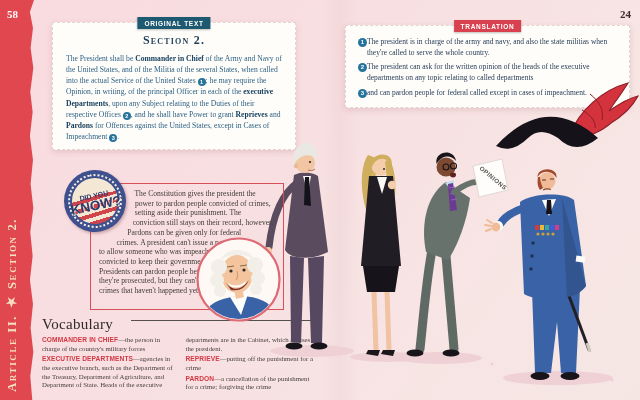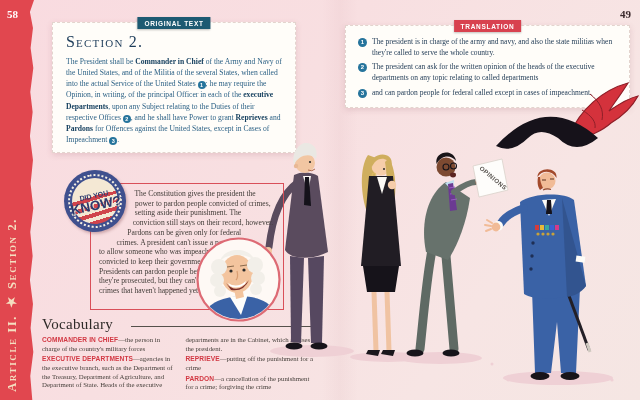--- a/index.html
+++ b/index.html
@@ -22,29 +22,29 @@
     color:#f4dfc0;font-weight:bold;font-variant:small-caps;font-size:12.5px;letter-spacing:1.6px;z-index:5;}
   
   .panel{position:absolute;background:#fffdf9;border:1px dashed rgba(205,180,172,.55);
     box-shadow:0 2px 6px rgba(150,80,95,.18);box-sizing:border-box;}
   .tag{position:absolute;top:-6px;left:50%;transform:translateX(-50%);
     font-family:"Liberation Sans",sans-serif;font-weight:bold;font-size:6.5px;letter-spacing:.7px;
     color:#fff;padding:2.5px 7px;white-space:nowrap;box-shadow:0 1px 2px rgba(0,0,0,.25);}
   .tag.teal{background:#1d5a72;}
   .tag.red{background:#d8414f;}
   .panel.original{left:52px;top:22px;width:244px;padding:10px 13px 7px;}
-  .panel.original h1{margin:0 0 5px;font-variant:small-caps;font-weight:normal;
-    font-size:16px;letter-spacing:1.2px;color:#1d3c5a;}
+  .panel.original h1{margin:0 0 5px;text-align:center;font-variant:small-caps;font-weight:bold;
+    font-size:12px;letter-spacing:1.2px;color:#1d3c5a;}
   .body-text{font-size:7.6px;line-height:1.47;color:#2d6286;text-align:left;}
   .body-text b{color:#16405f;}
   .marker{display:inline-block;width:8px;height:8px;border-radius:50%;background:#26749c;color:#fff;
     font-family:"Liberation Sans",sans-serif;font-size:5.5px;font-weight:bold;line-height:8px;
     text-align:center;vertical-align:-1px;}
   .panel.translation{left:345px;top:25px;width:285px;padding:11px 12px 5px;}
-  .t-item{display:flex;gap:5px;margin-bottom:4px;}
+  .t-item{display:flex;margin-bottom:4px;}
   .t-num{flex:0 0 auto;width:9px;height:9px;border-radius:50%;background:#26749c;color:#fff;
     font-family:"Liberation Sans",sans-serif;font-size:6px;font-weight:bold;line-height:9px;text-align:center;margin-top:1px;}
   .t-text{font-size:7.5px;line-height:1.42;color:#243e58;}
   
   .dyk-box{position:absolute;left:90px;top:183px;width:194px;height:127px;
     border:1.5px solid #d94f59;box-sizing:border-box;padding:5px 8px;z-index:2;}
   .dyk-text{font-size:7.6px;line-height:1.28;color:#403b37;}
   .wrap-badge{float:left;width:38px;height:52px;shape-outside:circle(38px at -2px 16px);}
   .wrap-portrait{float:right;width:58px;height:112px;shape-outside:circle(47px at 56px 92px);}
   .badge{position:absolute;left:64px;top:170px;width:62px;height:62px;border-radius:50%;
@@ -55,21 +55,21 @@
   .badge-inner{width:46px;height:46px;border-radius:50%;
     background:linear-gradient(#f4e8d4 0 38%, transparent 38%),
       repeating-linear-gradient(175deg,#f4e8d4 0 4px,#d0444c 4px 8px);
     display:flex;flex-direction:column;align-items:center;justify-content:center;}
   .badge-top{font-family:"Liberation Sans",sans-serif;font-weight:bold;font-size:7px;color:#2c3a6e;margin-top:2px;}
   .badge-bottom{font-family:"Liberation Sans",sans-serif;font-weight:bold;font-size:13.5px;color:#2c3a6e;
     text-shadow:1px 1px 0 #f4e8d4;margin-top:-1px;}
   .portrait{position:absolute;left:196px;top:237px;width:85px;height:85px;z-index:3;}
   
   .vocab{position:absolute;left:42px;top:316px;width:276px;}
-  .vocab-head{display:flex;align-items:center;gap:18px;}
+  .vocab-head{display:flex;gap:18px;}
   .vocab-head h2{margin:0;font-weight:normal;font-size:15px;color:#2e2a28;letter-spacing:.3px;}
   .vocab-rule{flex:1;border-top:1.3px solid #55504b;margin-top:4px;}
   .vocab-cols{margin-top:3px;columns:2;column-gap:11px;height:60px;}
   .ventry{font-size:6.8px;line-height:1.27;color:#453f3a;margin:0 0 2px;}
   .vterm{font-family:"Liberation Sans",sans-serif;font-weight:bold;font-size:6.6px;color:#d23843;letter-spacing:.1px;}
   
   .illus{position:absolute;left:240px;top:80px;width:400px;height:320px;z-index:1;}
 </style>
 </head>
 <body>
@@ -183,21 +183,21 @@
       <path d="M297.5,97 C297,87 318,86 316.5,98 C312,90 302,90 297.5,97 Z" fill="#a34a2c"></path>
       <path d="M298,97 C297,103 298,107 300,110 L303,108 C301,104 300,100 300,97 Z" fill="#a34a2c"></path>
       <path d="M302,100 l4,0 M310,99 l4,0" stroke="#5c3320" stroke-width="1.2"></path>
       <path d="M303,110 q4,-2 8,-0.5" stroke="#8e4a33" stroke-width="1.2" fill="none"></path>
       <path d="M256,66 Q306,12 358,58 Q336,76 318,58 Q300,46 288,58 Q272,74 256,66 Z" fill="#16121a"></path>
     </g>
   </svg>
 
   <div class="spine"></div>
   <div class="pageno left">58</div>
-  <div class="pageno right">49</div>
+  <div class="pageno right">24</div>
   <div class="spine-label">Article II. ★ Section 2.</div>
 
   <section class="panel original">
     <div class="tag teal">ORIGINAL TEXT</div>
     <h1>Section 2.</h1>
     <p class="body-text" style="margin:0;"><span>The President shall be </span><b>Commander in Chief</b><span> of the Army and Navy of the United States, and of the Militia of the several States, when called into the actual Service of the United States </span><span class="marker">1</span><span>; he may require the Opinion, in writing, of the principal Officer in each of the </span><b>executive Departments</b><span>, upon any Subject relating to the Duties of their respective Offices </span><span class="marker">2</span><span>, and he shall have Power to grant </span><b>Reprieves</b><span> and </span><b>Pardons</b><span> for Offences against the United States, except in Cases of Impeachment </span><span class="marker">3</span><span>.</span></p>
   </section>
 
   <section class="panel translation">
     <div class="tag red">TRANSLATION</div>

